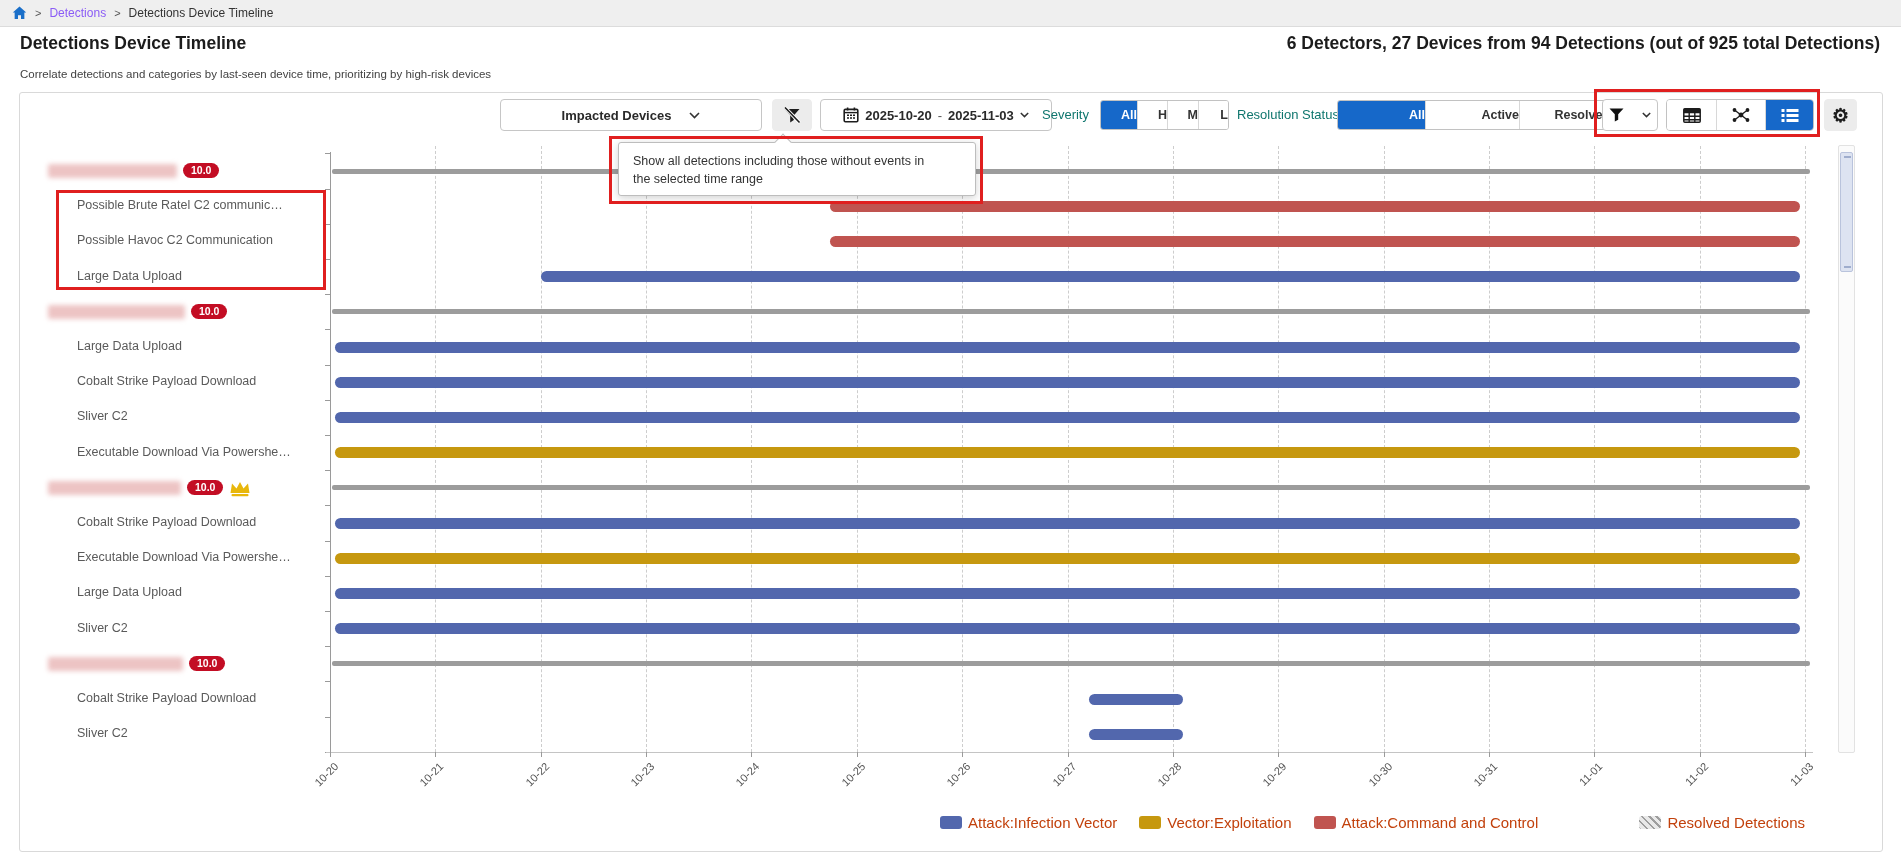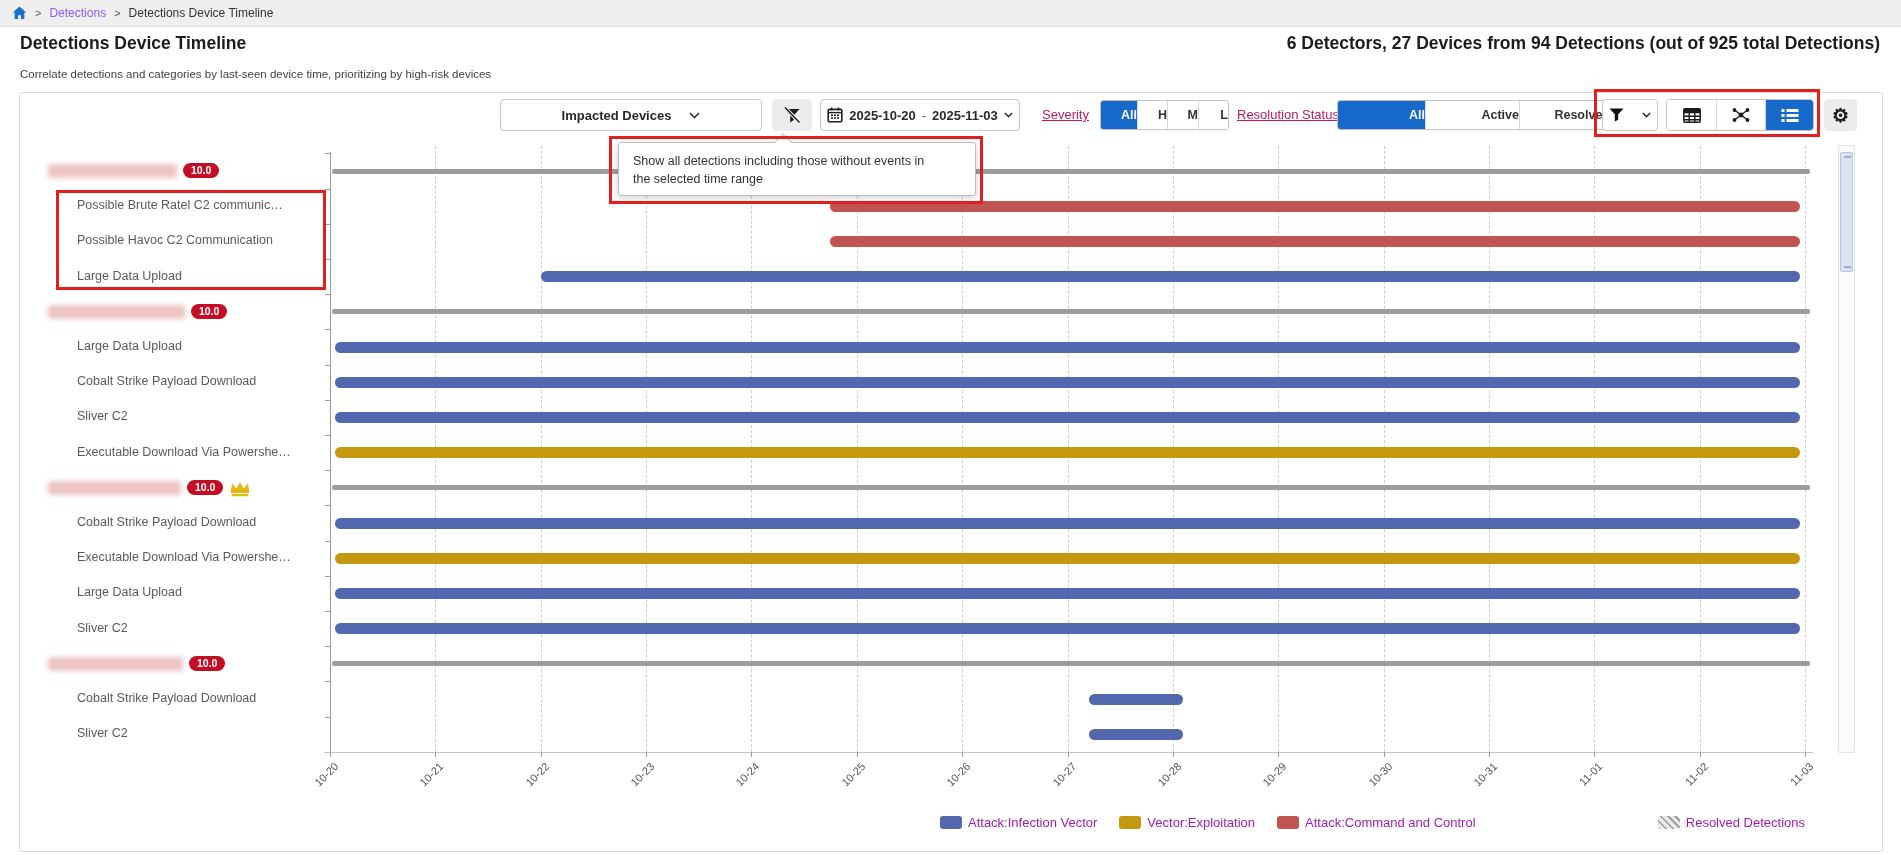--- a/index.html
+++ b/index.html
@@ -21,21 +21,21 @@
 
   
   .panel { position:absolute; left:19px; top:92px; width:1864px; height:760px; background:#fff;
            border:1px solid #d9d9d9; border-radius:3px; }
 
   
   .btn { position:absolute; display:flex; align-items:center; justify-content:center; gap:18px;
          height:32px; top:99px; border:1px solid #c6c6c6; border-radius:4px; background:#fff;
          font-size:13px; font-weight:bold; color:#2a2a2a; cursor:pointer; }
   .btn.gray { background:#ececec; border-color:#ececec; }
-  .tlabel { position:absolute; top:99px; height:32px; line-height:32px; font-size:13px; color:#be185d;text-decoration:underline; }
+  .tlabel { position:absolute; top:99px; height:32px; line-height:32px; font-size:13px; color:#0f766e; }
   .seg { position:absolute; top:100px; height:30px; display:flex; border:1px solid #c2c2c2;
          border-radius:3px; overflow:hidden; background:#fff; }
   .seg .opt { border:none; background:#fff; font-family:inherit; font-size:12.5px; font-weight:bold; color:#333;
               border-left:1px solid #d8d8d8; cursor:pointer; padding:0;text-align:right; }
   .seg .opt:first-child { border-left:none; }
   .seg .opt.sel { background:#1668c9; color:#fff; }
 
   
   .redbox { position:absolute; border:3px solid #e01f1f; background:transparent; pointer-events:none; }
 
@@ -58,21 +58,21 @@
   .bar   { position:absolute; height:11px; border-radius:6px; cursor:pointer; }
   .row-label { position:absolute; font-size:12.5px; color:#5a5a5a; white-space:nowrap; max-width:252px;
                overflow:hidden; text-overflow:ellipsis; cursor:pointer; }
   .redact { position:absolute; height:14px; background:#edc4c4; border-radius:2px; filter:blur(2.5px); }
   .badge { position:absolute; background:#c30d24; color:#fff; font-weight:bold; font-size:10.5px;
            line-height:15px; padding:0 8px; border-radius:9px; cursor:pointer; }
   .crown { position:absolute; width:22px; height:18px; }
 
   
   #legend { position:absolute; left:940px; top:812px; width:865px; height:20px; display:flex;
-            align-items:center; gap:8px; font-size:13px; color:#a21caf; }
+            align-items:center; gap:8px; font-size:15px; color:#c2410c; }
   .leg-item { display:flex; align-items:center; gap:6px; margin-right:14px; white-space:nowrap; }
   .leg-item:last-child { margin-left:auto; margin-right:0; }
   .swatch { width:22px; height:13px; border-radius:3px; }
   .swatch.hatched { background:repeating-linear-gradient(45deg,#9e9e9e 0 2px,#e9e9e9 2px 5px); }
 
   
   .sb-track { position:absolute; left:1838px; top:145px; width:17px; height:608px; background:#fbfbfb;
               border:1px solid #e2e2e2; border-radius:2px; }
   .sb-thumb { position:absolute; left:1px; top:6px; width:13px; height:120px; background:#dde3f1;
               border:1px solid #b9c3dc; border-radius:2px; cursor:grab; }
@@ -115,21 +115,21 @@
   <div class="btn gray" style="left:772px;width:40px;">
     <span>
       <svg width="18" height="17" viewBox="0 0 18 17">
         <path d="M1.5 2h15L10.8 8.5V13l-3.6 2.5V8.5L1.5 2z" fill="#1d1d1d"></path>
         <path d="M2 0.5 16.5 15.5" stroke="#fff" stroke-width="3.4"></path>
         <path d="M2 0.5 16.5 15.5" stroke="#1d1d1d" stroke-width="1.6"></path>
       </svg>
     </span>
   </div>
 
-  <div class="btn" style="left:820px;width:200px;gap:6px;">
+  <div class="btn" style="left:820px;width:232px;gap:6px;">
     <span>
       <svg width="16" height="16" viewBox="0 0 16 16">
         <rect x="1.2" y="2.4" width="13.6" height="12.4" rx="1.2" fill="none" stroke="#1d1d1d" stroke-width="1.6"></rect>
         <path d="M1.2 5.6h13.6" stroke="#1d1d1d" stroke-width="1.4"></path>
         <path d="M4.6 0.6v3M11.4 0.6v3" stroke="#1d1d1d" stroke-width="1.6"></path>
         <path d="M4 8.2h2M7 8.2h2M10 8.2h2M4 11h2M7 11h2M10 11h2" stroke="#1d1d1d" stroke-width="1.6"></path>
       </svg>
     </span>
     <span>2025-10-20</span>
     <span style="font-weight:normal;color:#555;">-</span>

